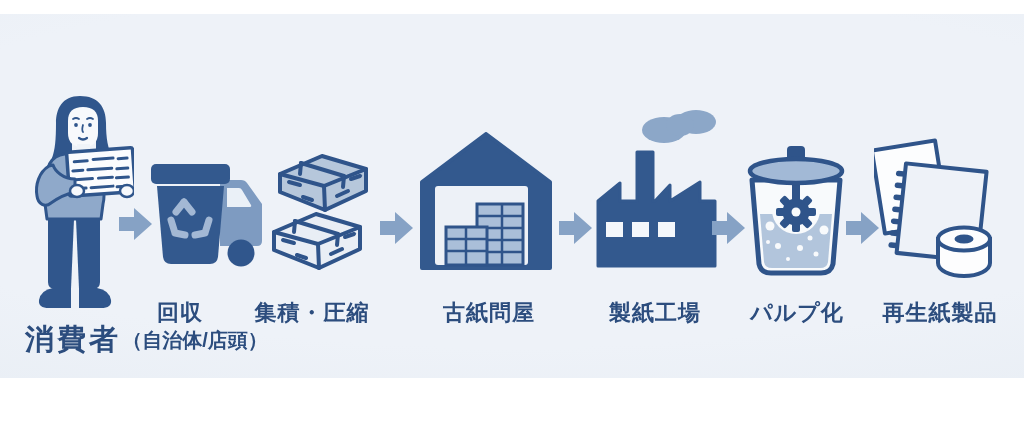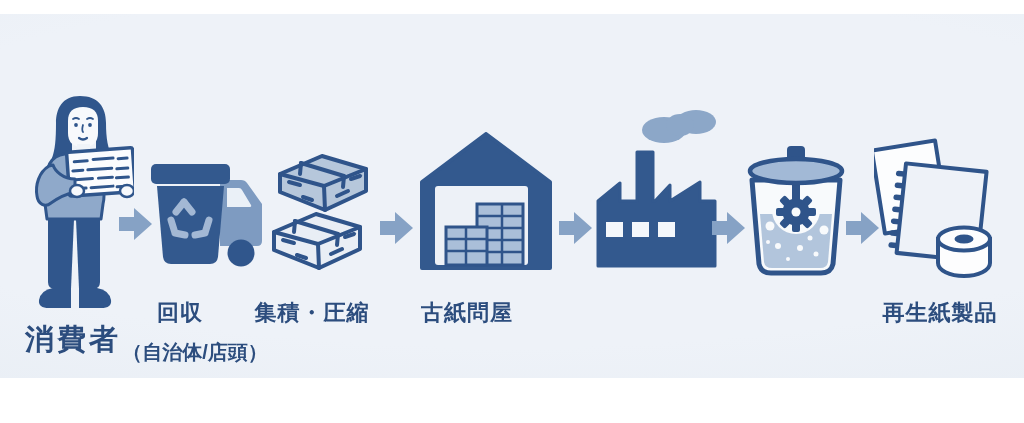--- a/index.html
+++ b/index.html
@@ -96,21 +96,21 @@
     <g transform="translate(40,66)">
       <g fill="none" stroke="#a3b8d4" stroke-width="7" stroke-linecap="round">
         <path d="M-6,-22 L2,-12"></path>
           <path d="M-6,-22 L-14,-12"></path>
         <path d="M-19,-4 L-15,9 M-15,9 L-5,11"></path>
         <path d="M19,-4 L15,9 M15,9 L5,11"></path>
       </g>
     </g>
   </svg>
   <div class="stage-label" style="left:180px;top:288px">回収</div>
-  <div class="stage-sublabel" style="left:195px;top:328px">（自治体/店頭）</div>
+  <div class="stage-sublabel" style="left:195px;top:316px">（自治体/店頭）</div>
 
   <svg class="icon" style="left:270px;top:130px" width="100" height="130" viewBox="0 0 100 130">
     <defs>
       <g id="bale">
         <path class="bale-fill" d="M4,24 L46,6 L90,19 L90,41 L49,60 L4,42 Z" stroke="#2f548a" stroke-width="4" stroke-linejoin="round"></path>
         <g fill="none" stroke="#2f548a" stroke-width="4" stroke-linejoin="round" stroke-linecap="round">
           <path d="M4,24 L48,36 L90,19"></path>
           <path d="M48,36 L49,60"></path>
           <path d="M25,13 L68,26"></path>
           <path d="M68,26 l-1,11"></path>
@@ -148,39 +148,40 @@
     </g>
 
     <g>
       <rect x="28" y="95" width="41" height="38" fill="#aabfd9" stroke="#2f548a" stroke-width="3"></rect>
       <g stroke="#2f548a" stroke-width="2.5" fill="none">
         <path d="M28,107 h41 M28,119 h41"></path>
         <path d="M48,95 v38"></path>
       </g>
     </g>
   </svg>
-  <div class="stage-label" style="left:467px;top:288px">古紙問屋</div>
+  <div class="stage-label" style="left:489px;top:288px">古紙問屋</div>
 
   <svg class="icon" style="left:559px;top:197px" width="33" height="34" viewBox="0 0 33 34">
     <path d="M0,10 H15 V1 L33,17 L15,33 V24 H0 Z" fill="#86a2c5"></path>
   </svg>
 
   <svg class="icon" style="left:592px;top:90px" width="136" height="165" viewBox="0 0 136 165">
     <g fill="#8ca7c8">
       <ellipse cx="72" cy="26" rx="22" ry="13"></ellipse>
       <ellipse cx="104" cy="18" rx="20" ry="12"></ellipse>
       <ellipse cx="88" cy="21" rx="14" ry="11"></ellipse>
     </g>
     <path d="M6,162 V97 L28,79 V97 H45 V48 H61 V97 H63 L78,81 V97 L108,78 V97 H123 V162 Z" fill="#33598e" stroke="#33598e" stroke-width="3" stroke-linejoin="round"></path>
     <g fill="#f4f7fb">
       <rect x="14" y="118" width="17" height="15"></rect>
       <rect x="40" y="118" width="17" height="15"></rect>
       <rect x="66" y="118" width="17" height="15"></rect>
     </g>
   </svg>
+  <div class="stage-label" style="left:655px;top:288px">製紙工場</div>
 
   <svg class="icon" style="left:712px;top:197px" width="33" height="34" viewBox="0 0 33 34">
     <path d="M0,10 H15 V1 L33,17 L15,33 V24 H0 Z" fill="#86a2c5"></path>
   </svg>
 
   <svg class="icon" style="left:744px;top:130px" width="104" height="140" viewBox="0 0 104 140">
 
     <path d="M8,36 L15,120 Q17,129 27,129 L77,129 Q87,129 89,120 L96,36 Z" fill="#f8fafc" stroke="#2f548a" stroke-width="5" stroke-linejoin="round"></path>
 
     <path d="M16,70 L88,70 L84,118 Q83,124 76,124 L28,124 Q21,124 20,118 Z" fill="#b2c5dc"></path>
@@ -212,20 +213,21 @@
         <circle cx="56" cy="104" r="3"></circle>
       <circle cx="72" cy="110" r="2.5"></circle>
         <circle cx="24" cy="98" r="2"></circle>
       <circle cx="44" cy="115" r="2"></circle>
         <circle cx="66" cy="94" r="2.5"></circle>
     </g>
 
     <rect x="43" y="2" width="18" height="18" rx="4" fill="#2f548a"></rect>
     <ellipse cx="52" cy="27" rx="46" ry="12" fill="#a2b9d6" stroke="#2f548a" stroke-width="4.5"></ellipse>
   </svg>
+  <div class="stage-label" style="left:797px;top:288px">パルプ化</div>
 
   <svg class="icon" style="left:846px;top:197px" width="33" height="34" viewBox="0 0 33 34">
     <path d="M0,10 H15 V1 L33,17 L15,33 V24 H0 Z" fill="#86a2c5"></path>
   </svg>
 
   <svg class="icon" style="left:874px;top:106px" width="136" height="164" viewBox="0 0 136 164">
 
     <g transform="rotate(-9 36 67)">
       <rect x="4" y="25" width="64" height="84" fill="#fcfdfe" stroke="#2f548a" stroke-width="4" stroke-linejoin="round"></rect>
     </g>

